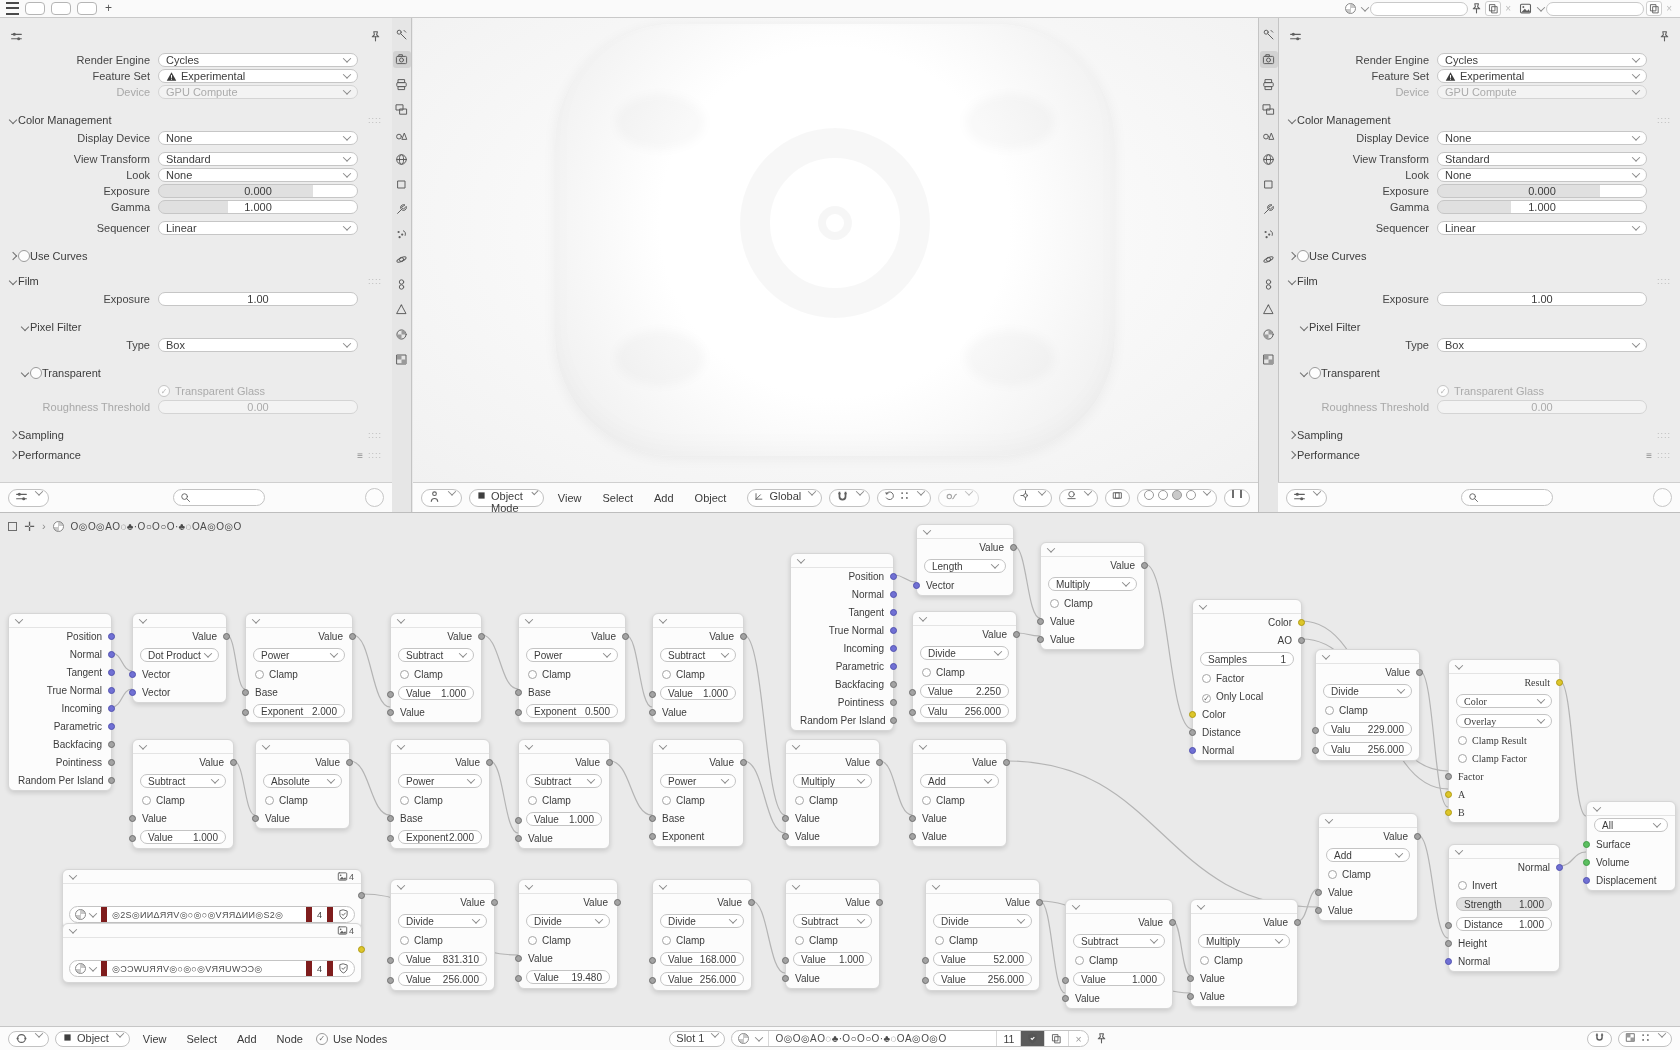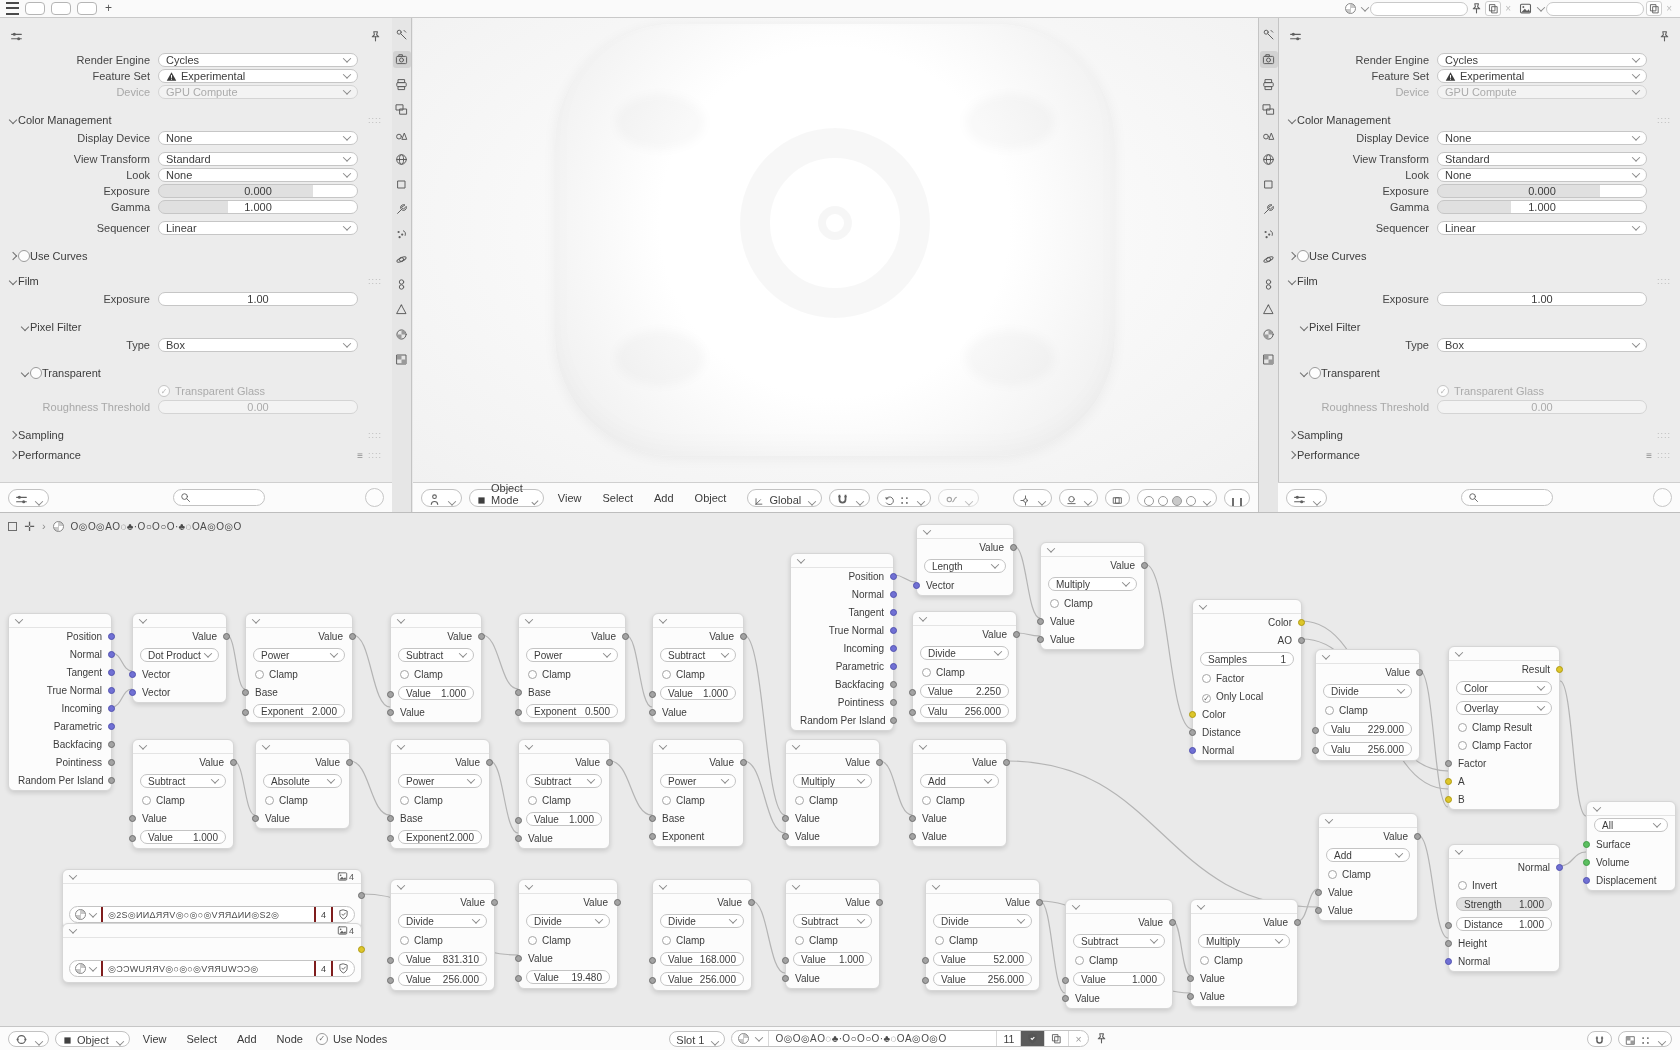--- a/index.html
+++ b/index.html
@@ -16,21 +16,21 @@
   #hamburger::after{content:"";position:absolute;left:0;top:2.5px;width:100%;height:2px;background:#4a4a4a;}
   .wtab{width:18px;height:11px;border:1px solid #b5b5b5;border-radius:4px;background:#fff;}
   #newtab{font-size:12px;color:#555;line-height:11px;padding:0 2px;}
   .tbspacer{flex:1;}
   .tbgroup{display:flex;align-items:center;gap:2px;height:14px;}
   .tbfield{width:96px;height:12px;border:1px solid #c9c9c9;border-radius:7px;background:#fff;}
   .tbbtn{width:14px;height:13px;border:1px solid #cfcfcf;border-radius:3px;background:#fff;display:flex;align-items:center;justify-content:center;}
   .tbx{font-size:10px;color:#bdbdbd;padding:0 2px;}
   
   .ehead{position:absolute;height:30px;background:#fbfbfb;border-top:1px solid #cfcfcf;display:flex;align-items:center;padding:0 8px;box-sizing:border-box;gap:7px;}
-  .hpill{height:18px;border:1px solid #c2c2c2;border-radius:10px;background:#fff;display:flex;align-items:flex-end;padding:0 6px;gap:4px;font-size:11px;color:#3e3e3e;box-sizing:border-box;}
+  .hpill{height:18px;border:1px solid #c2c2c2;border-radius:10px;background:#fff;display:flex;align-items:flex-start;padding:0 6px;gap:4px;font-size:11px;color:#3e3e3e;box-sizing:border-box;}
   .hmenu{padding:0 7px;font-size:11px;color:#3a3a3a;}
   .searchpill{width:92px;height:17px;border:1px solid #c2c2c2;border-radius:9px;background:#fff;display:flex;align-items:center;padding:0 6px;gap:4px;box-sizing:border-box;}
   .roundbtn{width:17px;height:17px;border:1px solid #c6c6c6;border-radius:50%;background:#fdfdfd;}
   
   .props{background:#ececec;overflow:hidden;}
   #left-props{left:0;top:18px;width:392px;height:464px;border-right:1px solid #c4c4c4;}
   #right-props{left:1278px;top:18px;width:402px;height:464px;border-left:1px solid #c4c4c4;}
   .prow{display:flex;align-items:center;height:16px;}
   .plabel{width:150px;text-align:right;padding-right:8px;font-size:11px;color:#454545;flex:0 0 auto;}
   .plabel.dis{color:#a8a8a8;}
@@ -97,21 +97,21 @@
   .sock.v{background:#7070d4;border:1px solid #5252b0;}
   .sock.y{background:#ddc62a;border:1px solid #b09b14;}
   .sock.gr{background:#5cbf60;border:1px solid #3f9c45;}
   .pilln{position:relative;margin:2px 7px;height:14px;border:1px solid #c4c4c4;border-radius:8px;background:#fff;display:flex;align-items:center;padding:0 7px;box-sizing:border-box;justify-content:space-between;}
   .pilln.slider{background:linear-gradient(to right,#e0e0e0 0 100%,#fff 0);}
   .nrw{height:18px;position:relative;}
   .chkc{display:inline-block;width:9px;height:9px;border:1px solid #a5a5a5;border-radius:50%;background:#fff;vertical-align:-1px;margin-right:5px;box-sizing:border-box;}
   .chkc.on{background:#fff;color:#666;font-size:8px;line-height:7px;text-align:center;}
   .imgbody{height:22px;}
   .dbrow{margin:0 6px 5px;height:17px;display:flex;align-items:center;border:1px solid #c4c4c4;border-radius:9px;background:#fff;overflow:hidden;box-sizing:border-box;}
-  .dbseg{display:flex;align-items:center;height:100%;padding:0 5px;border-right:2px solid #7f1d1d;font-size:9px;}
+  .dbseg{display:flex;align-items:center;height:100%;padding:0 5px;border-right:6px solid #7f1d1d;font-size:9px;}
   .dbseg:last-child{border-right:none;}
   .dbname{flex:1;letter-spacing:0.3px;color:#4c4c4c;overflow:hidden;}
   .ball{display:inline-block;width:11px;height:11px;border-radius:50%;border:1px solid #8a8a8a;background:conic-gradient(#c9c9c9 0 90deg,#fff 90deg 180deg,#c9c9c9 180deg 270deg,#fff 270deg);box-sizing:border-box;}
 </style>
 </head>
 <body>
 
 <div id="topbar" class="abs">
   <span id="hamburger"></span>
   <span class="wtab"></span>
@@ -1319,21 +1319,21 @@
           <span class="sock l g" style="top: 5px;"></span>
         </div>
         <div class="nrw">
           <div class="pilln">
             <span>Valu</span>
             <span>256.000</span>
           </div>
           <span class="sock l g" style="top: 5px;"></span>
         </div>
       </div>
-      <div class="node" style="left: 1448px; top: 133px; width: 112px;">
+      <div class="node" style="left: 1448px; top: 146px; width: 112px; font-family: Liberation Serif, serif;">
         <div class="nhead">
           <span class="chev"></span>
         </div>
         <div class="nr out">Result<span class="sock r y"></span></div>
         <div class="nrw">
           <div class="pilln">
             <span>Color</span>
             <span class="chev"></span>
           </div>
         </div>

